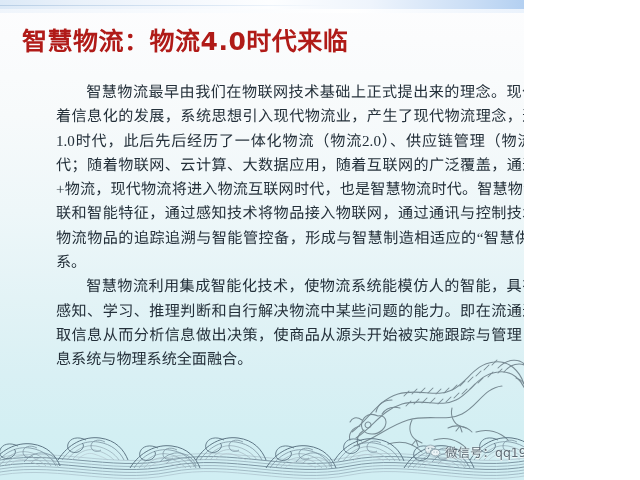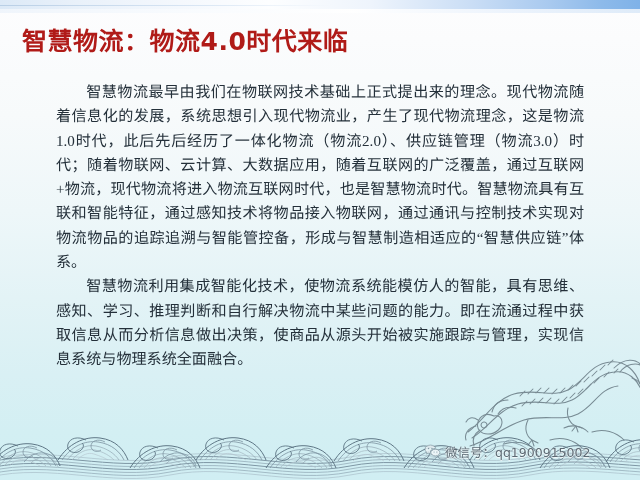--- a/index.html
+++ b/index.html
@@ -10,21 +10,21 @@
   body {
     width: 640px;
     height: 480px;
     overflow: hidden;
     font-family: "Liberation Serif", "DejaVu Serif", serif;
     background: #ffffff;
   }
 
   #slide {
     position: relative;
-    width: 640px;
+    width: 524px;
     height: 480px;
     overflow: hidden;
     background: linear-gradient(to bottom,
         #fdfdfe 0%,
         #fbfcfd 8%,
         #f7fafb 24%,
         #eef7f9 44%,
         #e3f3f6 62%,
         #d9f0f4 78%,
         #d3eff3 90%,

